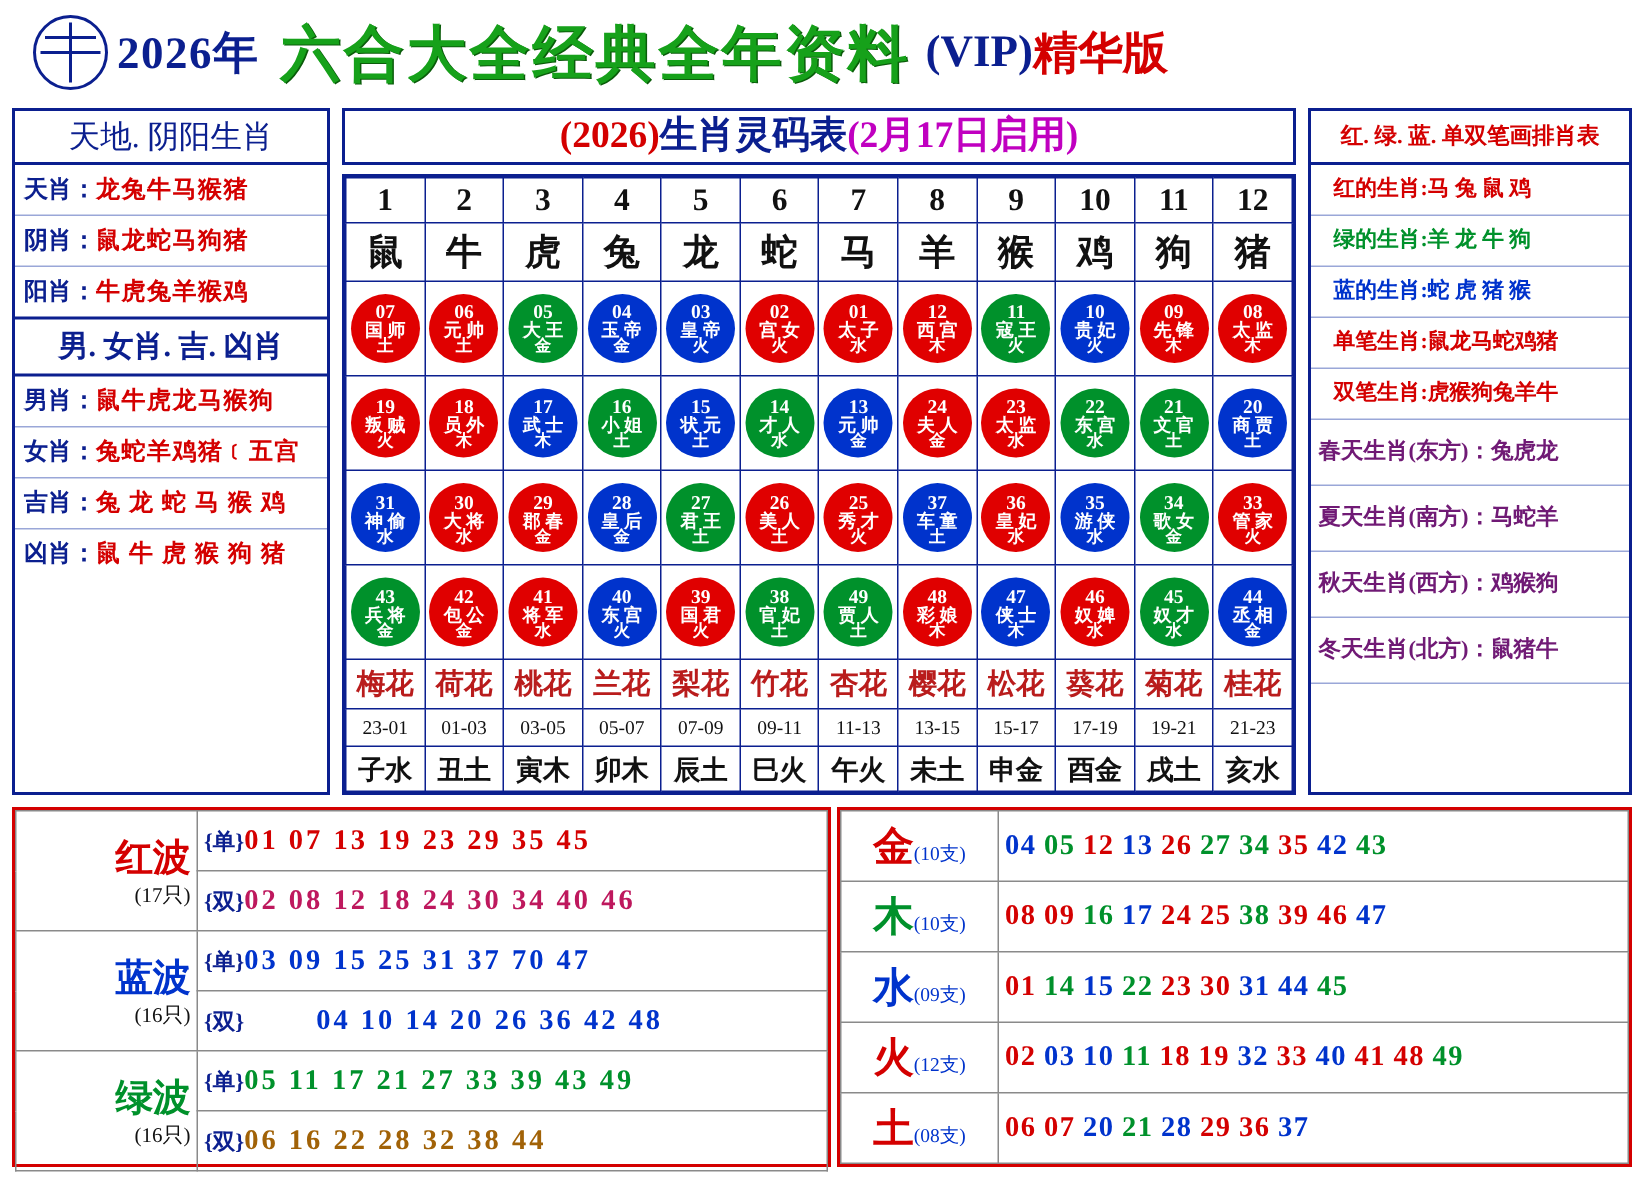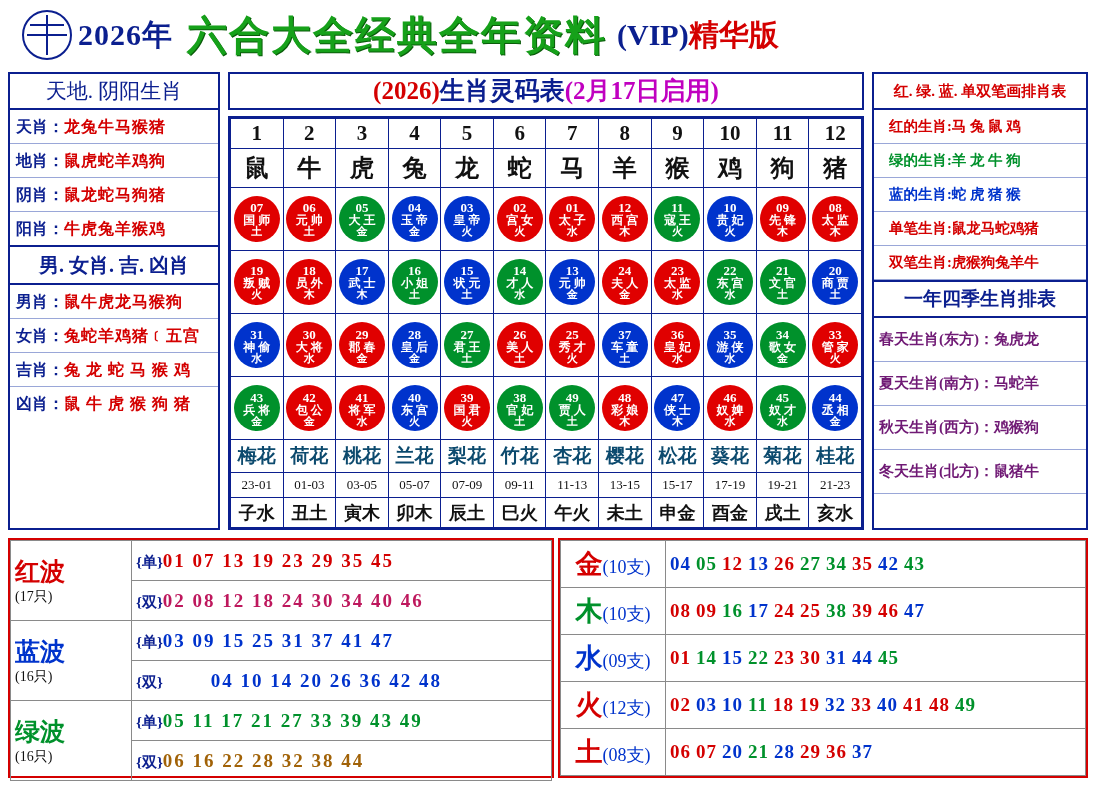--- a/index.html
+++ b/index.html
@@ -46,50 +46,50 @@
   table.grid td{border:1px solid #0b1f8f;text-align:center;vertical-align:middle;padding:0;}
   .hdr-num{font-size:21px;font-weight:bold;color:#111;height:26px;}
   .hdr-zod{font-size:24px;font-weight:bold;color:#111;height:34px;}
   .ball-cell{height:56px;}
   .ball{width:46px;height:46px;border-radius:50%;margin:0 auto;color:#fff;position:relative;
         display:flex;flex-direction:column;align-items:center;justify-content:center;line-height:1;}
   .ball .n{font-size:13px;font-weight:bold;margin-top:1px;}
   .ball .w{font-size:12px;font-weight:bold;letter-spacing:0;}
   .ball .e{font-size:11px;font-weight:bold;}
   .r{background:#e00000;} .b{background:#0033cc;} .g{background:#00912b;}
-  .flower{font-size:19px;font-weight:bold;color:#0c4a6e;height:28px;}
+  .flower{font-size:19px;font-weight:bold;color:#b91c1c;height:28px;}
   .rng{font-size:13px;color:#111;height:22px;}
   .ele{font-size:18px;font-weight:bold;color:#111;height:26px;}
 
   
   .rightcol{left:872px;top:72px;width:216px;height:458px;}
   .rc-title{height:34px;line-height:34px;text-align:center;font-size:15px;font-weight:bold;color:#d40000;border-bottom:2px solid #0b1f8f;}
   .rc-row{height:33px;line-height:33px;font-size:14.5px;font-weight:bold;padding-left:15px;white-space:nowrap;border-bottom:1px solid #9aa7d8;}
   .rc-sub{height:34px;line-height:34px;text-align:center;font-size:19px;font-weight:bold;color:#0b1f8f;border-top:2px solid #0b1f8f;border-bottom:2px solid #0b1f8f;}
   .rc-row2{height:43px;line-height:43px;font-size:15px;font-weight:bold;color:#701a75;padding-left:5px;white-space:nowrap;border-bottom:1px solid #9aa7d8;}
   .c-red{color:#d40000;} .c-green{color:#00912b;} .c-blue{color:#0033cc;}
 
   
   .waves{left:8px;top:538px;width:546px;height:240px;border:2px solid #d40000;}
   table.wt{border-collapse:collapse;width:100%;height:100%;table-layout:fixed;}
   table.wt td{border:1px solid #8a8a8a;padding:0 4px;vertical-align:middle;}
-  .wname{width:112px;text-align:left;margin-left:24px;}
+  .wname{width:112px;text-align:right;margin-left:24px;}
   .wname .nm{font-size:25px;font-weight:bold;}
   .wname .ct{font-size:14px;color:#111;}
   .wrow{height:40px;}
   .tag{font-size:15px;font-weight:bold;color:#0b1f8f;}
   .nums{font-size:19px;font-weight:bold;letter-spacing:2px;}
 
   
   .elems{left:558px;top:538px;width:530px;height:240px;border:2px solid #d40000;}
   table.et{border-collapse:collapse;width:100%;height:100%;table-layout:fixed;}
   table.et td{border:1px solid #8a8a8a;padding:0 4px;vertical-align:middle;}
   .ename{width:96px;text-align:center;}
   .ename .nm{font-size:27px;font-weight:bold;}
-  .ename .ct{font-size:18px;color:#0033cc;}
+  .ename .ct{font-size:13px;color:#0033cc;}
   .enums{font-size:19px;font-weight:bold;letter-spacing:1px;}
   .enums span{margin-right:5px;}
 </style>
 </head>
 <body>
 
 <div class="page">
 
   <div class="header">
     <div class="logo">
@@ -98,23 +98,20 @@
     <div class="year">2026年</div>
     <div class="bigtitle">六合大全经典全年资料</div>
     <div class="vip">(VIP)</div>
     <div class="jinghua">精华版</div>
   </div>
 
   <div class="box leftcol">
     <div class="lc-title">天地. 阴阳生肖</div>
     <div class="lc-row">
       <span class="k">天肖：</span><span class="v">龙兔牛马猴猪</span>
-    </div>
-    <div class="lc-row">
-      <span class="k">地肖：</span><span class="v">鼠虎蛇羊鸡狗</span>
     </div>
     <div class="lc-row">
       <span class="k">阴肖：</span><span class="v">鼠龙蛇马狗猪</span>
     </div>
     <div class="lc-row last">
       <span class="k">阳肖：</span><span class="v">牛虎兔羊猴鸡</span>
     </div>
     <div class="lc-sub">男. 女肖. 吉. 凶肖</div>
     <div class="lc-row">
       <span class="k">男肖：</span><span class="v">鼠牛虎龙马猴狗</span>
@@ -571,21 +568,20 @@
     </div>
     <div class="rc-row">
       <span class="c-blue">蓝的生肖:</span><span class="c-blue">蛇 虎 猪 猴</span>
     </div>
     <div class="rc-row">
       <span class="c-red">单笔生肖:</span><span class="c-red">鼠龙马蛇鸡猪</span>
     </div>
     <div class="rc-row">
       <span class="c-red">双笔生肖:</span><span class="c-red">虎猴狗兔羊牛</span>
     </div>
-    <div class="rc-sub">一年四季生肖排表</div>
     <div class="rc-row2">春天生肖(东方)：兔虎龙</div>
     <div class="rc-row2">夏天生肖(南方)：马蛇羊</div>
     <div class="rc-row2">秋天生肖(西方)：鸡猴狗</div>
     <div class="rc-row2">冬天生肖(北方)：鼠猪牛</div>
   </div>
 
   <div class="box waves">
     <table class="wt">
         <tbody id="wave-rows">
           <tr class="wrow">
@@ -596,21 +592,21 @@
             <td><span class="tag">{单}</span><span class="nums" style="color: rgb(212, 0, 0);">01 07  13 19 23 29 35 45</span></td>
           </tr>
           <tr class="wrow">
             <td><span class="tag">{双}</span><span class="nums" style="color: #be185d;">02 08  12 18 24 30 34 40 46</span></td>
           </tr>
           <tr class="wrow">
             <td class="wname" rowspan="2">
               <div class="nm" style="color: rgb(0, 51, 204);">蓝波</div>
               <div class="ct">(16只)</div>
             </td>
-            <td><span class="tag">{单}</span><span class="nums" style="color: rgb(0, 51, 204);">03 09  15 25 31 37 41 47</span></td>
+            <td><span class="tag">{单}</span><span class="nums" style="color: rgb(0, 51, 204);">03 09  15 25 31 37 70 47</span></td>
           </tr>
           <tr class="wrow">
             <td><span class="tag">{双}</span><span class="nums" style="color: rgb(0, 51, 204); padding-left: 48px;">04 10  14 20 26 36 42 48</span></td>
           </tr>
           <tr class="wrow">
             <td class="wname" rowspan="2">
               <div class="nm" style="color: rgb(0, 145, 43);">绿波</div>
               <div class="ct">(16只)</div>
             </td>
             <td><span class="tag">{单}</span><span class="nums" style="color: rgb(0, 145, 43);">05 11  17 21 27 33 39 43 49</span></td>

